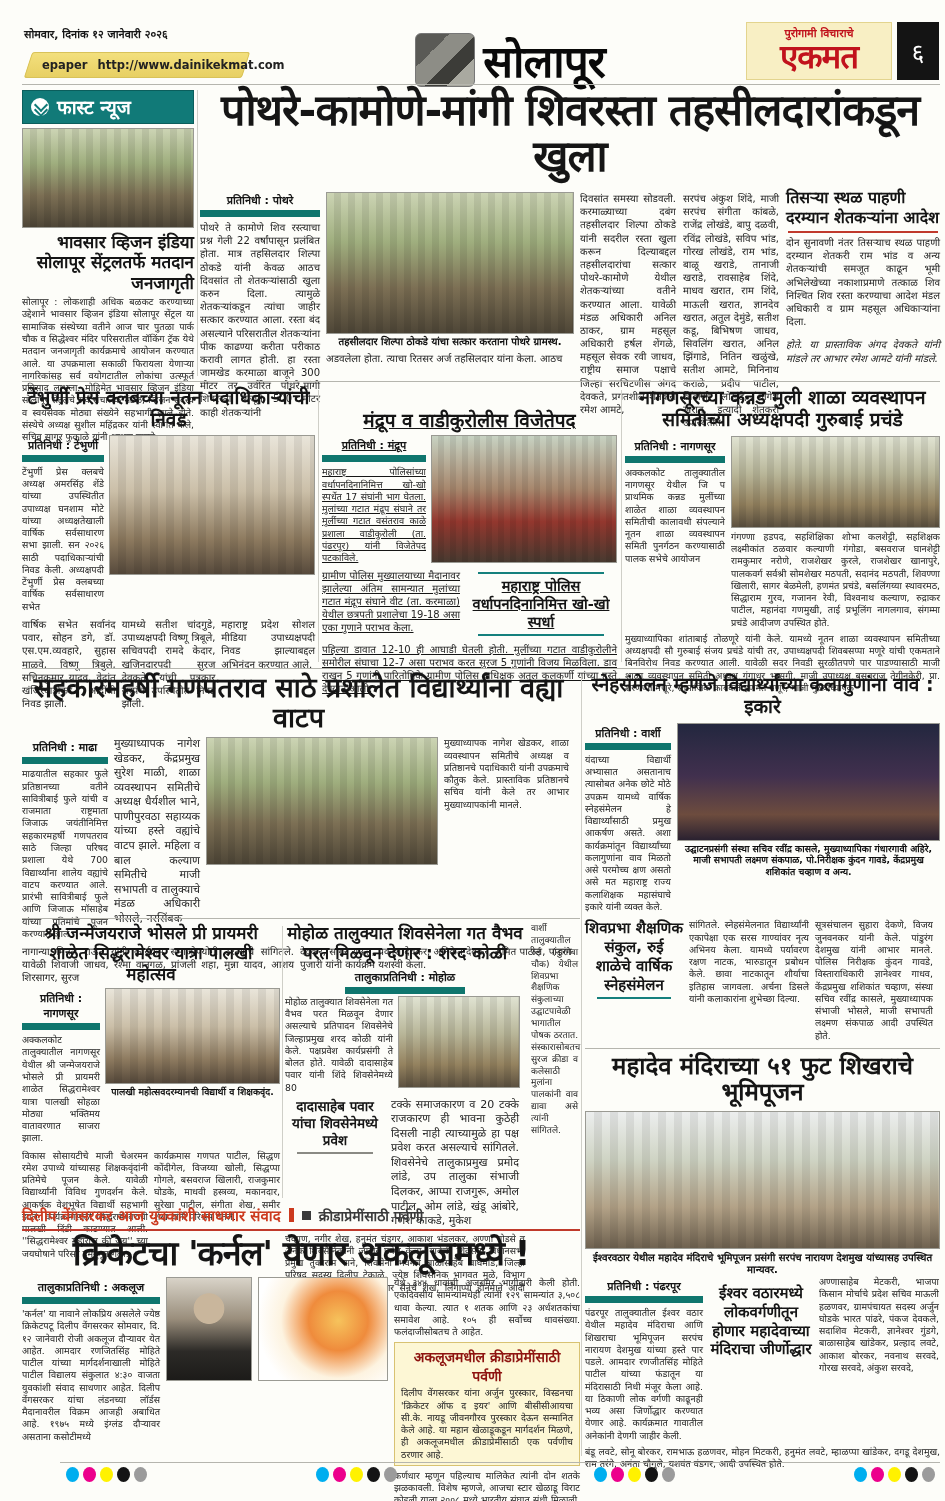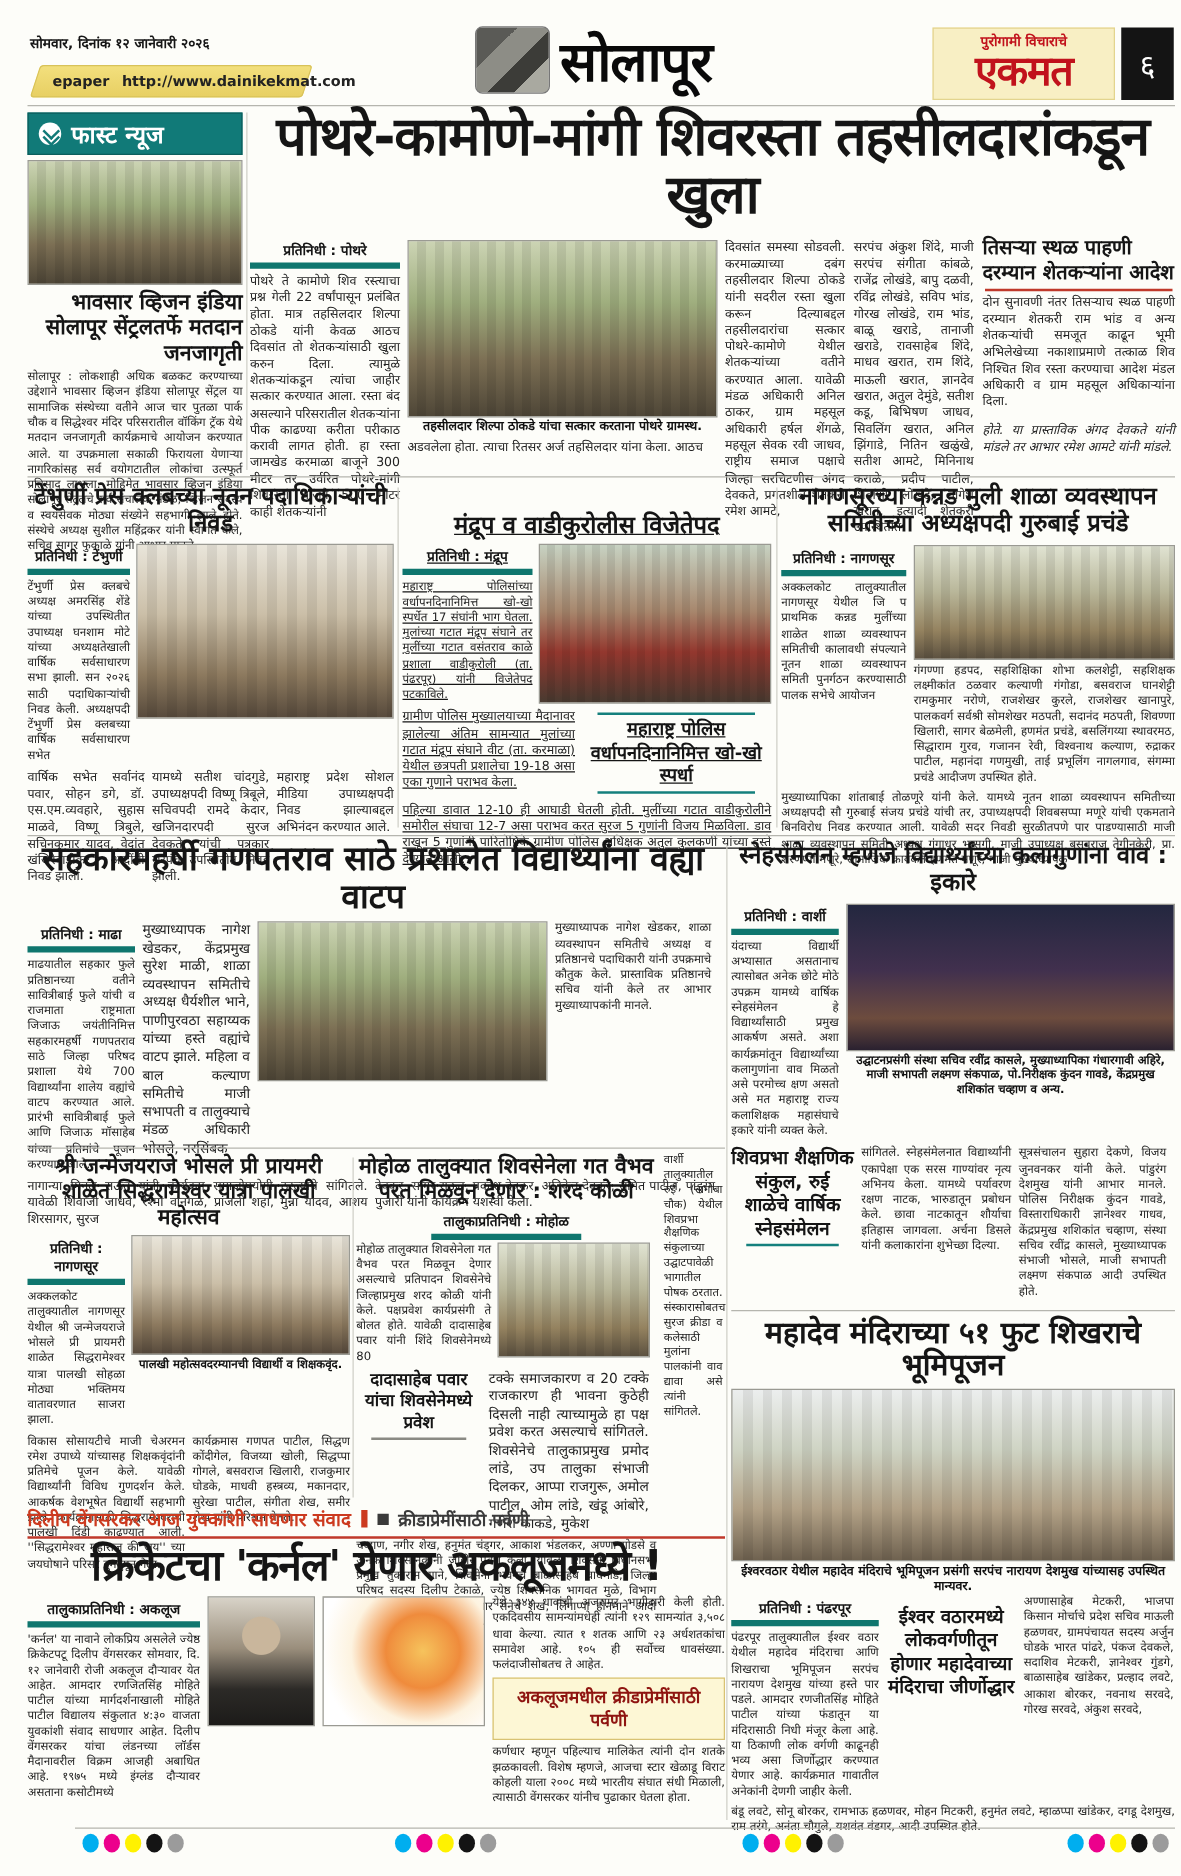--- a/index.html
+++ b/index.html
@@ -10,39 +10,39 @@
   .vr{position:absolute;border-left:1px solid #cfcfc8;width:0;}
 
   
   .dateline{font-size:11px;font-weight:bold;}
   .epaper-band{background:linear-gradient(180deg,#f3e07e,#e7cf62);transform:skewX(-18deg);
                border-radius:3px;box-shadow:0 0 0 1px #d8c25a inset;}
   .epaper-inner{transform:skewX(18deg);display:flex;align-items:center;gap:5px;height:100%;
                 padding:0 14px;font-size:11.5px;font-weight:bold;color:#222;}
   .ep-icon{width:12px;height:12px;border-radius:50%;background:#d2221c;display:inline-block;
            box-shadow:0 0 0 2px #fff inset;}
-  .logo-wrap{display:flex;align-items:center;gap:8px;}
+  .logo-wrap{display:flex;align-items:center;gap:8px;justify-content:center;margin-top:12px;}
   .collage{width:58px;height:52px;background:
       linear-gradient(135deg,#5a5a56 0 30%,#8d8d86 30% 55%,#3c3c38 55% 75%,#a9a9a0 75%);
       border-radius:6px;border:1px solid #777;}
   .edition{font-size:44px;font-weight:bold;letter-spacing:-1px;color:#090909;}
   .ekmat-box{background:#f8efc4;border:1px solid #e3d48e;text-align:center;padding:2px 8px;}
   .ekmat-tag{color:#c1121c;font-size:11px;font-weight:bold;}
   .ekmat-name{color:#c1121c;font-size:33px;font-weight:bold;line-height:1;letter-spacing:-1px;}
   .pagenum{background:#141414;color:#fff;font-size:24px;display:flex;align-items:center;
            justify-content:center;}
 
   
   .kicker{font-size:17px;font-weight:bold;text-align:center;}
   .h-xl{font-size:43px;font-weight:bold;text-align:center;line-height:1.06;letter-spacing:-1px;}
   .h-lg{font-size:27px;font-weight:bold;text-align:center;line-height:1.1;}
   .h-md{font-size:19px;font-weight:bold;text-align:center;line-height:1.18;}
   .h-sm{font-size:17px;font-weight:bold;text-align:center;line-height:1.2;}
   .byline{font-size:11px;font-weight:bold;text-align:center;padding:2px 0 3px;}
-  .byline.rule{border-bottom:5px solid #0f766e;margin-bottom:4px;}
+  .byline.rule{border-bottom:7px solid #0f766e;margin-bottom:4px;}
   .bodytext{font-size:10px;line-height:1.32;text-align:justify;color:#222;}
   .caption{font-size:10px;font-weight:bold;text-align:center;line-height:1.25;color:#111;}
   .inset-head{font-weight:bold;text-align:center;line-height:1.25;}
   .rule-teal{border-top:2px solid #15807d;margin:3px 12px;}
   .rule-red{border-top:2px solid #c0392b;margin:3px 2px;}
   .photo{border:1px solid #9a9a93;box-sizing:border-box;}
   .ph-outdoor{background:linear-gradient(180deg,#ccd4b4 0%,#9fae7e 35%,#7c6f54 68%,#4e4637 100%),
       repeating-linear-gradient(90deg,rgba(255,255,255,.10) 0 7px,rgba(0,0,0,.08) 7px 14px);
       background-blend-mode:multiply;}
   .ph-indoor{background:linear-gradient(180deg,#e9e5da 0%,#cbbfa8 40%,#8d7a5f 75%,#574a3c 100%),
@@ -288,20 +288,21 @@
       <div style="width:138px;flex:0 0 auto;">
         <div class="byline rule">तालुकाप्रतिनिधी : अकलूज</div>
         <div class="bodytext" style="font-size:9.3px;">'कर्नल' या नावाने लोकप्रिय असलेले ज्येष्ठ क्रिकेटपटू दिलीप वेंगसरकर सोमवार, दि. १२ जानेवारी रोजी अकलूज दौऱ्यावर येत आहेत. आमदार रणजितसिंह मोहिते पाटील यांच्या मार्गदर्शनाखाली मोहिते पाटील विद्यालय संकुलात ४:३० वाजता युवकांशी संवाद साधणार आहेत. दिलीप वेंगसरकर यांचा लंडनच्या लॉर्डस मैदानावरील विक्रम आजही अबाधित आहे. १९७५ मध्ये इंग्लंड दौऱ्यावर असताना कसोटीमध्ये</div>
       </div>
       <div class="photo ph-portrait" style="width:86px;height:104px;flex:0 0 auto;"></div>
       <div class="photo ph-graphic" style="width:130px;height:104px;flex:0 0 auto;"></div>
       <div style="width:186px;">
         <div class="bodytext" style="font-size:9.3px;">येथे ३४४ धावांची अजरामर भागीदारी केली होती. एकदिवसीय सामन्यांमधेही त्यांनी १२९ सामन्यांत ३,५०८ धावा केल्या. त्यात १ शतक आणि २३ अर्धशतकांचा समावेश आहे. १०५ ही सर्वोच्च धावसंख्या. फलंदाजीसोबतच ते आहेत.</div>
         <div class="gold-box" style="margin-top:4px;">
           <div class="gold-box-title">अकलूजमधील क्रीडाप्रेमींसाठी पर्वणी</div>
+          <div class="bodytext" style="font-size:9.3px;">दिलीप वेंगसरकर यांना अर्जुन पुरस्कार, विस्डनचा 'क्रिकेटर ऑफ द इयर' आणि बीसीसीआयचा सी.के. नायडू जीवनगौरव पुरस्कार देऊन सन्मानित केले आहे. या महान खेळाडूकडून मार्गदर्शन मिळणे, ही अकलूजमधील क्रीडाप्रेमींसाठी एक पर्वणीच ठरणार आहे.</div>
         </div>
         <div class="bodytext" style="margin-top:4px;font-size:9.3px;">कर्णधार म्हणून पहिल्याच मालिकेत त्यांनी दोन शतके झळकावली. विशेष म्हणजे, आजचा स्टार खेळाडू विराट कोहली याला २००८ मध्ये भारतीय संघात संधी मिळाली, त्यासाठी वेंगसरकर यांनीच पुढाकार घेतला होता.</div>
       </div>
     </div>
   </div>
 
   <div class="abs" style="left:585px;top:1276px;width:355px;height:185px;">
     <div style="display:flex;gap:6px;">
       <div style="width:118px;flex:0 0 auto;">
         <div class="byline rule">प्रतिनिधी : पंढरपूर</div>

